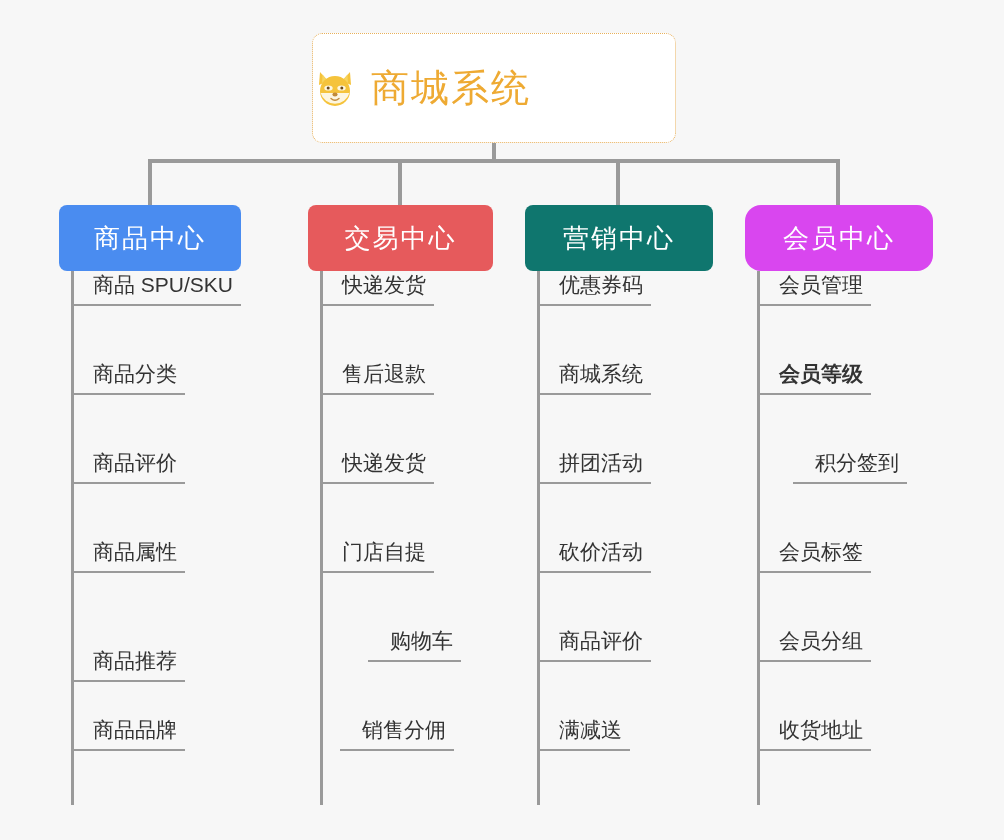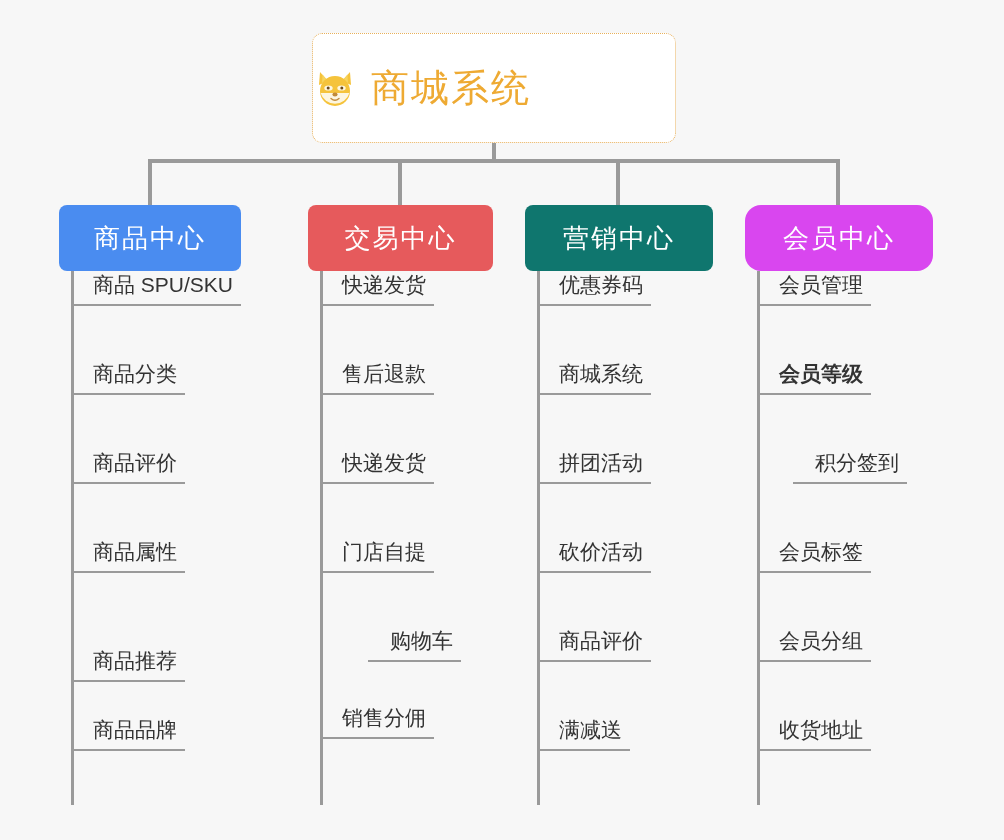--- a/index.html
+++ b/index.html
@@ -187,21 +187,21 @@
       </div>
       <div class="leaf" style="top:178px;">
         <span class="leaf-inner" style="border-bottom-color: rgb(154, 154, 154);">快递发货</span>
       </div>
       <div class="leaf" style="top:267px;">
         <span class="leaf-inner" style="border-bottom-color: rgb(154, 154, 154);">门店自提</span>
       </div>
       <div class="leaf" style="top:356px;">
         <span class="leaf-inner" style="border-bottom-color: rgb(154, 154, 154); margin-left: 48px;">购物车</span>
       </div>
-      <div class="leaf" style="top:433px;">
+      <div class="leaf" style="top:445px;margin-left:20px;">
         <span class="leaf-inner" style="border-bottom-color: rgb(154, 154, 154);">销售分佣</span>
       </div>
     </div>
   </div>
 
   <div class="column" id="col-2">
     <div class="cat-box" style="background: #0f766e; text-align: right;">营销中心</div>
     <div class="spine" style="background: rgb(154, 154, 154); height: 534px;"></div>
     <div class="leaf-list">
       <div class="leaf" style="top:0px;">

